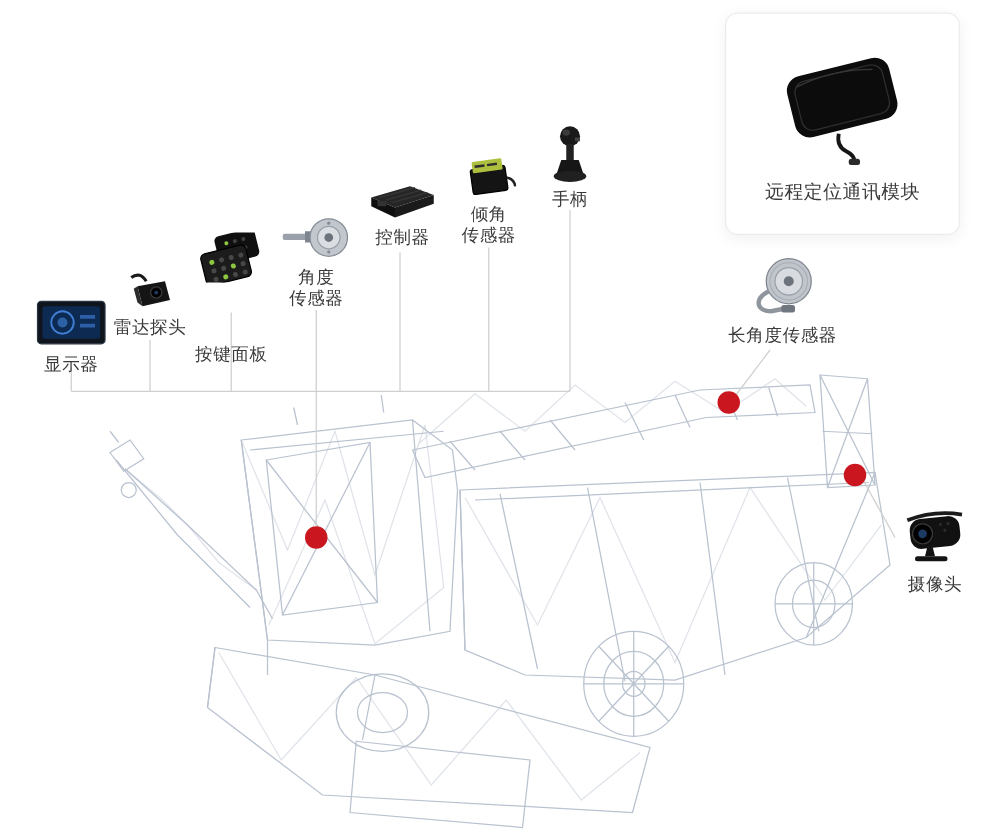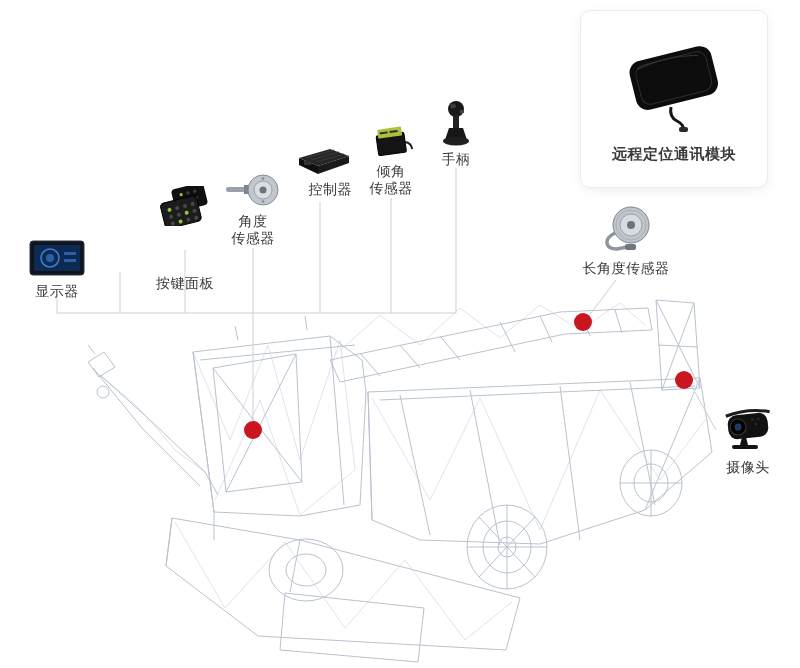--- a/index.html
+++ b/index.html
@@ -12,26 +12,26 @@
   .comp-label {
     font-size:14px; color:#3a3a3a; text-align:center;
     white-space:pre-line; line-height:17px; margin-top:5px; letter-spacing:.5px;
   }
   .card {
     position:absolute; left:580px; top:10px; width:188px; height:178px;
     background:#ffffff; border:1px solid #ececec; border-radius:10px;
     box-shadow:0 3px 12px rgba(0,0,0,.06); z-index:3;
     display:flex; flex-direction:column; align-items:center; justify-content:center; gap:8px;
   }
-  .card .comp-label { font-size:15px; margin-top:4px;font-weight:bold; }
+  .card .comp-label { font-size:15px; margin-top:4px; }
   .c-display    { left:20px;  top:240px; width:74px;justify-content:center; }
   .c-radar      { left:86px;  top:216px; width:68px; }
   .c-keypad     { left:152px; top:186px; width:66px;gap:44px; }
   .c-angle      { left:222px; top:172px; width:62px;justify-content:flex-end; }
-  .c-controller { left:292px; top:144px; width:60px;align-items:flex-end; }
+  .c-controller { left:292px; top:144px; width:60px; }
   .c-tilt       { left:362px; top:122px; width:58px; }
   .c-joystick   { left:430px; top:100px; width:52px; }
   .c-longangle  { left:578px; top:203px; width:96px; }
   .c-camera     { left:714px; top:408px; width:68px; }
 </style>
 </head>
 <body>
 
 <div class="stage">
 
@@ -109,20 +109,32 @@
         <rect x="5" y="5" width="46" height="26" rx="2" fill="#0d2a52"></rect>
         <circle cx="21" cy="18" r="9" fill="none" stroke="#3f7fd4" stroke-width="1.5"></circle>
         <circle cx="21" cy="18" r="4" fill="#3f7fd4" opacity="0.65"></circle>
         <rect x="35" y="12" width="12" height="3" fill="#2e5ea8"></rect>
         <rect x="35" y="19" width="12" height="3" fill="#2e5ea8"></rect>
       </svg>
     </div>
     <div class="comp-label">显示器</div>
   </div>
 
+  <div class="comp c-radar">
+    <div class="comp-icon">
+      <svg width="40" height="32" viewBox="0 0 40 32">
+        <path d="M5,6 Q12,1 17,9" stroke="#1a1a1a" stroke-width="2.5" fill="none"></path>
+        <path d="M10,13 L32,9 L36,24 L14,29 Z" fill="#151515"></path>
+        <path d="M10,13 L14,29 L10,26 L7,15 Z" fill="#2b2b2b"></path>
+        <circle cx="25" cy="18" r="4.5" fill="#000" stroke="#3c3c3c"></circle>
+        <circle cx="25" cy="18" r="1.5" fill="#223a5e"></circle>
+      </svg>
+    </div>
+    <div class="comp-label">雷达探头</div>
+  </div>
 
   <div class="comp c-keypad">
     <div class="comp-icon">
       <svg width="54" height="40" viewBox="0 0 54 40">
         <g transform="rotate(-14 27 20)">
           <rect x="17" y="1" width="33" height="23" rx="4" fill="#101010"></rect>
           <circle cx="26" cy="8" r="1.6" fill="#8dc63f"></circle>
           <circle cx="33" cy="8" r="1.6" fill="#404040"></circle>
           <circle cx="40" cy="8" r="1.6" fill="#404040"></circle>
           <circle cx="26" cy="15" r="1.6" fill="#404040"></circle>

